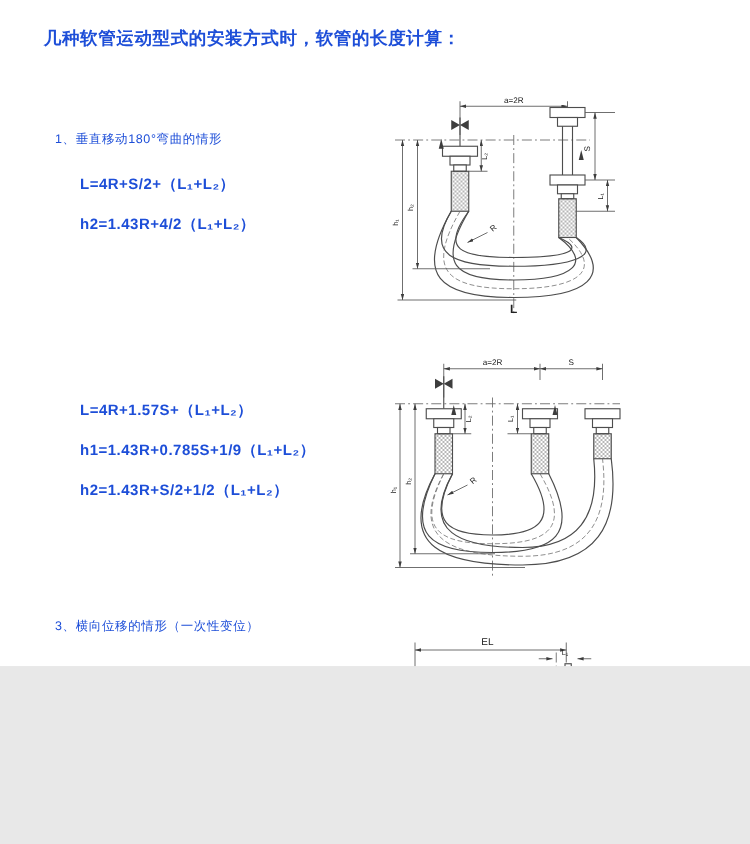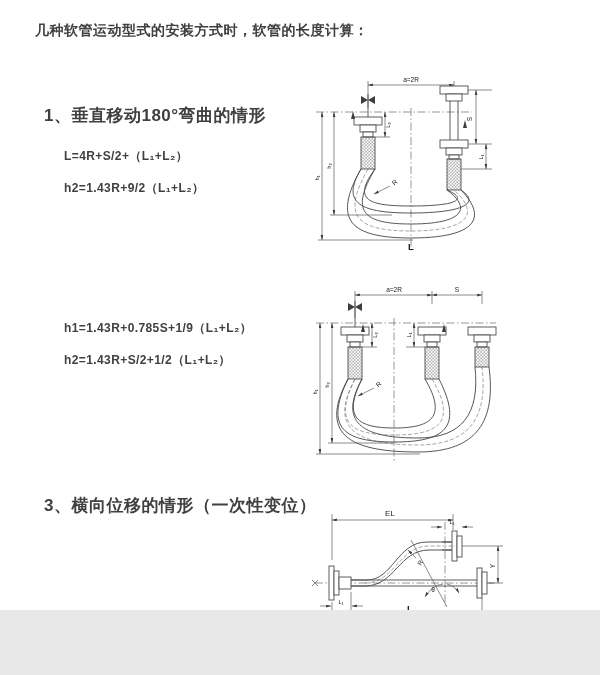--- a/index.html
+++ b/index.html
@@ -1,26 +1,26 @@
 <!DOCTYPE html>
 <html><head>
 <meta charset="utf-8">
 <style>
   html,body{margin:0;padding:0;background:#e8e8e8;}
   #page{
-    position:relative;width:600px;height:610px;background:#ffffff;
-    font-family:"Liberation Sans","DejaVu Sans",sans-serif;color:#404040;
+    position:relative;width:600px;height:533px;background:#ffffff;
+    font-family:"Liberation Sans","DejaVu Sans",sans-serif;color:#1d4ed8;
     overflow:hidden;margin:0 auto;
   }
   .title{
     position:absolute;left:35px;top:22px;font-size:14px;font-weight:bold;
     letter-spacing:.5px;white-space:nowrap;
   }
   .section{position:absolute;left:44px;}
-  .heading{font-size:17px;font-weight:bold;letter-spacing:.5px;white-space:nowrap;}
+  .heading{font-size:10px;font-weight:normal;letter-spacing:.5px;white-space:nowrap;}
   .formulas{margin-top:13px;margin-left:20px;}
   .formula{
     font-size:12px;font-weight:600;line-height:32px;letter-spacing:.4px;
     white-space:nowrap;
   }
   svg{position:absolute;overflow:visible;}
   svg .ln{stroke:#4d4d4d;stroke-width:0.9;fill:none;}
   svg .thin{stroke:#5a5a5a;stroke-width:0.7;fill:none;}
   svg .cl{stroke:#6a6a6a;stroke-width:0.7;fill:none;stroke-dasharray:8 2.5 1.5 2.5;}
   svg .hose{stroke:#4d4d4d;stroke-width:0.95;fill:none;}
@@ -37,26 +37,27 @@
 <body>
 
 <div id="page">
 
   <div class="title">几种软管运动型式的安装方式时，软管的长度计算：</div>
 
   <div class="section" style="top:104px">
     <div class="heading">1、垂直移动180°弯曲的情形</div>
     <div class="formulas">
       <div class="formula">L=4R+S/2+（L₁+L₂）</div>
-      <div class="formula">h2=1.43R+9/2（L₁+L₂）</div>
+      <div class="formula">h2=1.43R+4/2（L₁+L₂）</div>
     </div>
   </div>
 
   <div class="section" style="top:299px">
     <div class="formulas">
+      <div class="formula">L=4R+1.57S+（L₁+L₂）</div>
       <div class="formula">h1=1.43R+0.785S+1/9（L₁+L₂）</div>
       <div class="formula">h2=1.43R+S/2+1/2（L₁+L₂）</div>
     </div>
   </div>
 
   <div class="section" style="top:494px">
     <div class="heading">3、横向位移的情形（一次性变位）</div>
     <div class="formulas">
     </div>
   </div>

